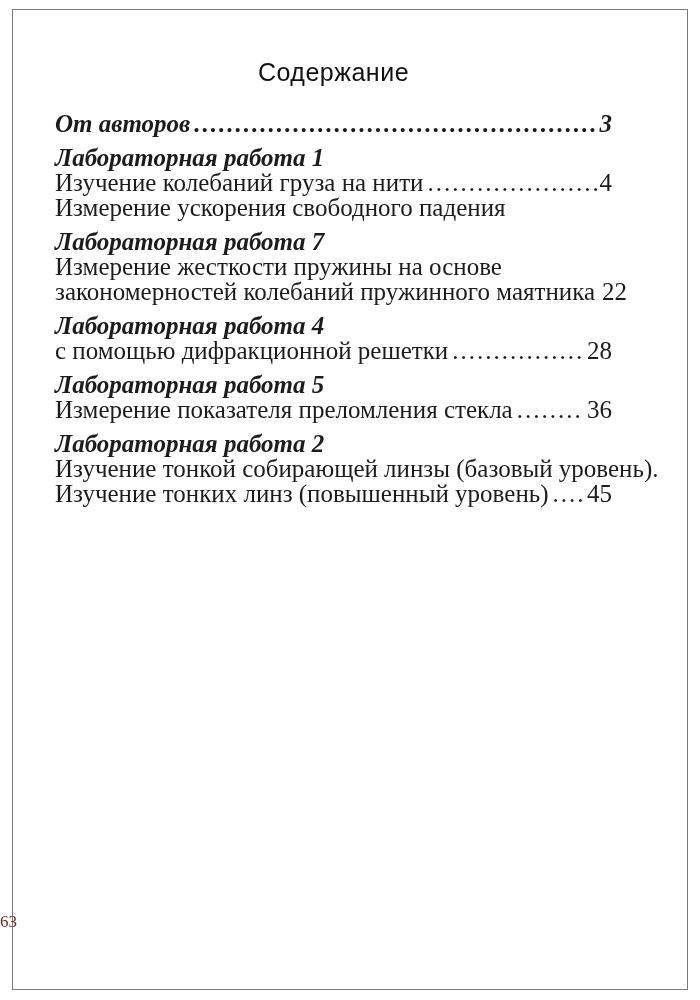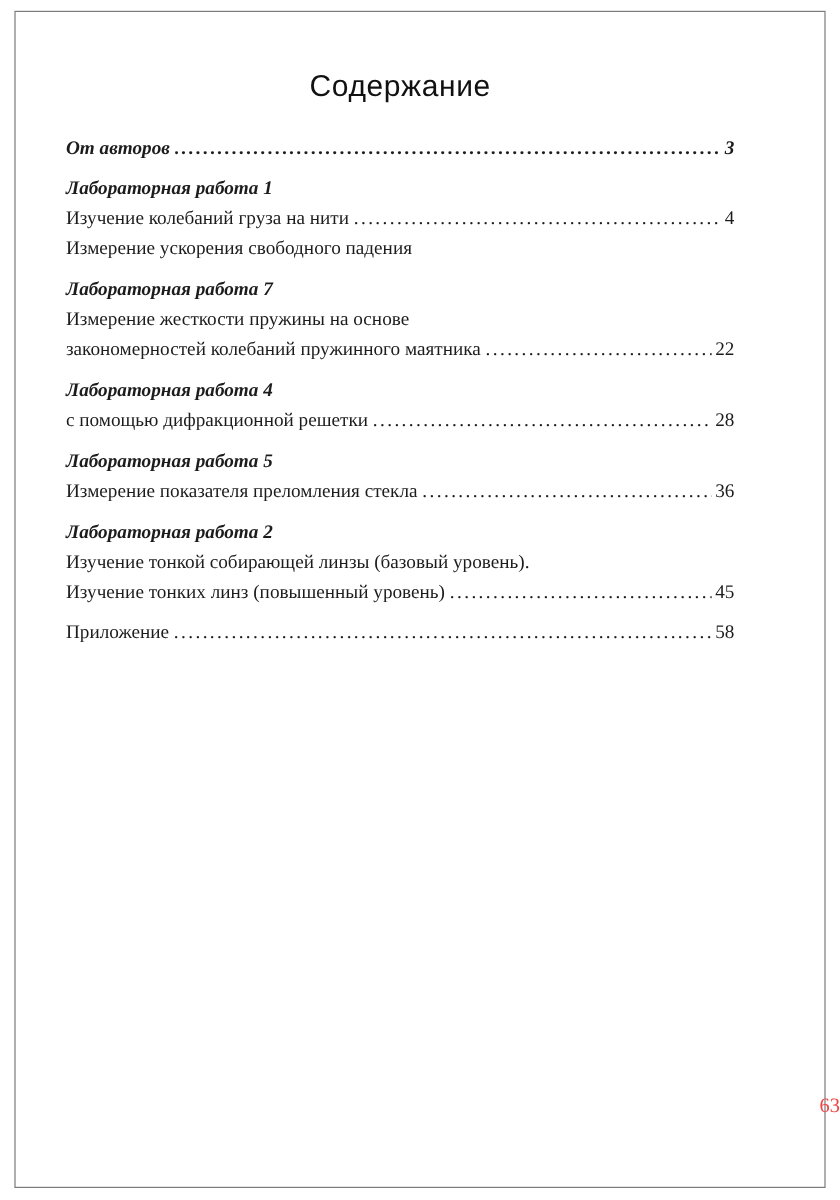--- a/index.html
+++ b/index.html
@@ -37,21 +37,21 @@
     text-align: center;
     letter-spacing: 0.5px;
     color: #111;
   }
   .toc {
     margin-top: 24px;
   }
   .row {
     display: flex;
     align-items: center;
-    font-size: 16px;
+    font-size: 25px;
     line-height: 25px;
   }
   .row.heading {
     font-style: italic;
     font-weight: bold;
   }
   .row.group-start {
     margin-top: 9px;
   }
   .row .text {
@@ -69,23 +69,23 @@
     content: "....................................................................................................................................";
   }
   .row .pagenum {
     white-space: nowrap;
   }
   .footer-page-number {
     position: absolute;
     left: 0;
     right: 0;
     top: 912px;
-    text-align: right;
+    text-align: left;
     font-size: 17px;
-    color: #ef4444;
+    color: #7f1d1d;
   }
 </style>
 </head>
 <body>
 
 <div class="page-frame"></div>
 
 <div class="content">
   <div class="doc-title">Содержание</div>
 
@@ -137,21 +137,16 @@
         <span class="text">Лабораторная работа 2</span>
       </div>
       <div class="row">
         <span class="text">Изучение тонкой собирающей линзы (базовый уровень).</span>
       </div>
       <div class="row">
         <span class="text">Изучение тонких линз (повышенный уровень)</span>
         <span class="dots"></span>
         <span class="pagenum">45</span>
       </div>
-      <div class="row group-start">
-        <span class="text">Приложение</span>
-        <span class="dots"></span>
-        <span class="pagenum">58</span>
-      </div>
     </div>
 </div>
 
 <div class="footer-page-number">63</div>
 
 </body></html>

